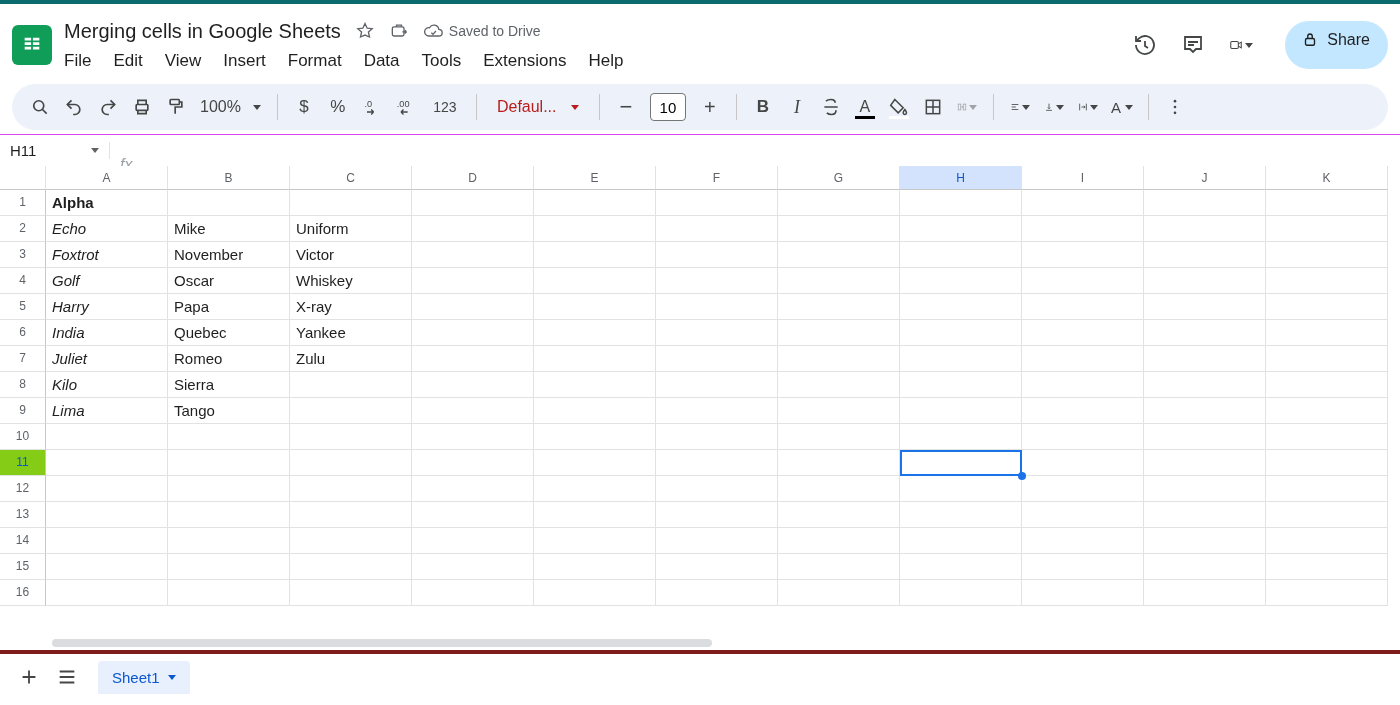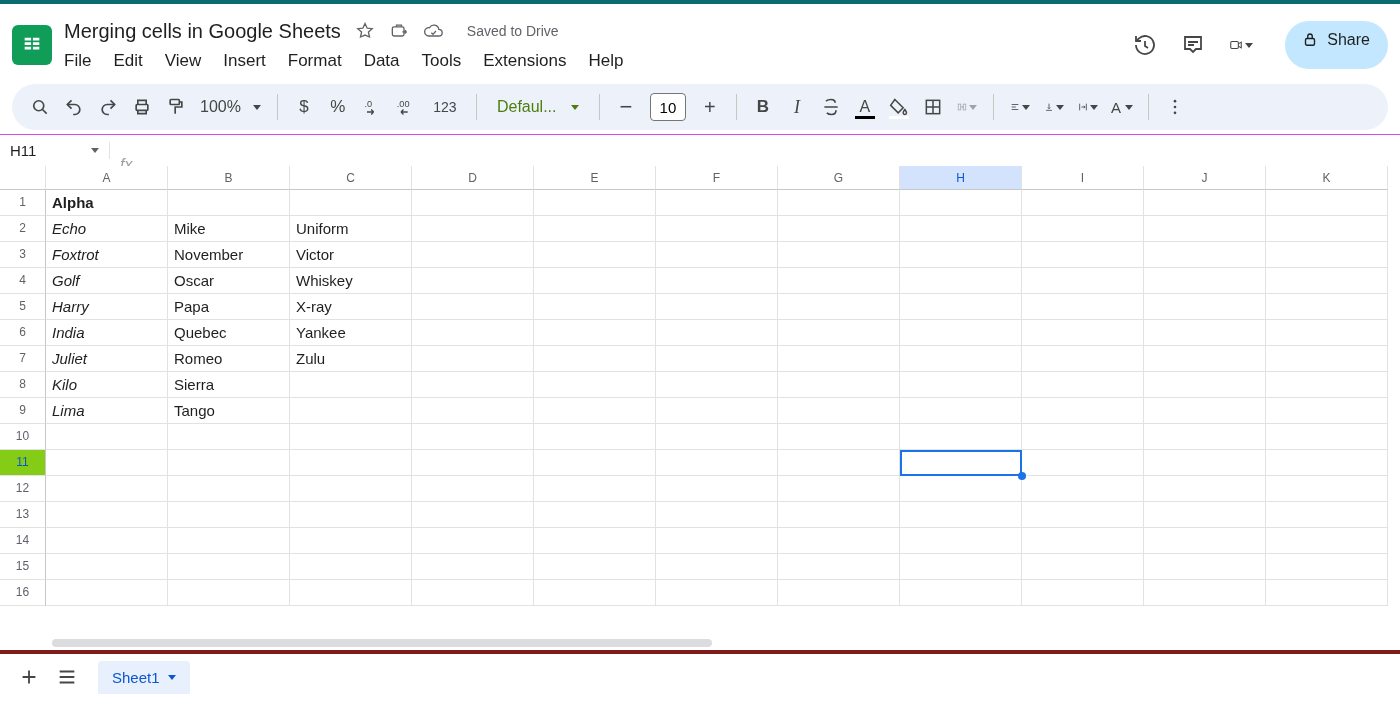--- a/index.html
+++ b/index.html
@@ -21,21 +21,21 @@
   .logo {
     width: 40px; height: 40px; border-radius: 6px;
     background: #0f9d58; display:flex; align-items:center; justify-content:center;
     margin-right: 12px;
   }
   .logo svg { width: 22px; height: 22px; }
   .title-block { display:flex; flex-direction:column; flex:1; }
   .title-row { display:flex; align-items:center; gap:14px; }
   .doc-title { font-size: 20px; color:#1f1f1f; }
   .ti { width:20px; height:20px; color:#5f6368; display:flex; align-items:center; justify-content:center; cursor:pointer; }
-  .saved { display:flex; align-items:center; gap:24px; color:#5f6368; font-size:14px; }
+  .saved { display:flex; align-items:center; gap:6px; color:#5f6368; font-size:14px; }
   .menu-row { display:flex; gap:22px; padding-top:8px; font-size:17px; color:#1f1f1f; }
   .menu-row span { cursor:pointer; }
   .top-right { display:flex; align-items:center; gap:24px; margin-left:auto; padding-right:0; }
   .top-right .ic { width:24px; height:24px; color:#444746; display:flex; align-items:center; justify-content:center; cursor:pointer; }
   .share-pill {
     background:#c2e7ff; border-radius:40px; padding:10px 18px 20px 16px;
     display:flex; align-items:center; gap:8px; font-size:16px; cursor:pointer;
     margin-left:8px; 
   }
   
@@ -44,21 +44,21 @@
     background:#edf2fa; border-radius:28px;
     display:flex; align-items:center; padding:0 18px; gap:14px;
     color:#444746; font-size:16px;
   }
   .tb-ic { width:20px; height:20px; display:flex; align-items:center; justify-content:center; cursor:pointer; color:#444746; }
   .tb-sep { width:1px; height:26px; background:#c7c7c7; margin:0 2px; }
   .zoom { display:flex; align-items:center; gap:12px; cursor:pointer; }
   .fontbox {
     width:90px; height:28px; border:none; background:transparent;
     display:flex; align-items:center; justify-content:space-between;
-    cursor:pointer; color:#4d7c0f; padding:0 4px;text-align:right;
+    cursor:pointer; color:#b91c1c; padding:0 4px;text-align:right;
   }
   .fsize {
     width:36px; height:28px; border:1px solid #747775; border-radius:4px;
     text-align:center; font-size:15px; background:#fff;
   }
   .textcolor-ic { position:relative; }
   .textcolor-ic .bar { position:absolute; bottom:-2px; left:0; width:20px; height:3px; background:#000; }
   .fillcolor-ic .bar { position:absolute; bottom:-2px; left:0; width:20px; height:3px; background:#fff; }
   .dd { display:flex; align-items:center; gap:2px; cursor:pointer; }
   

